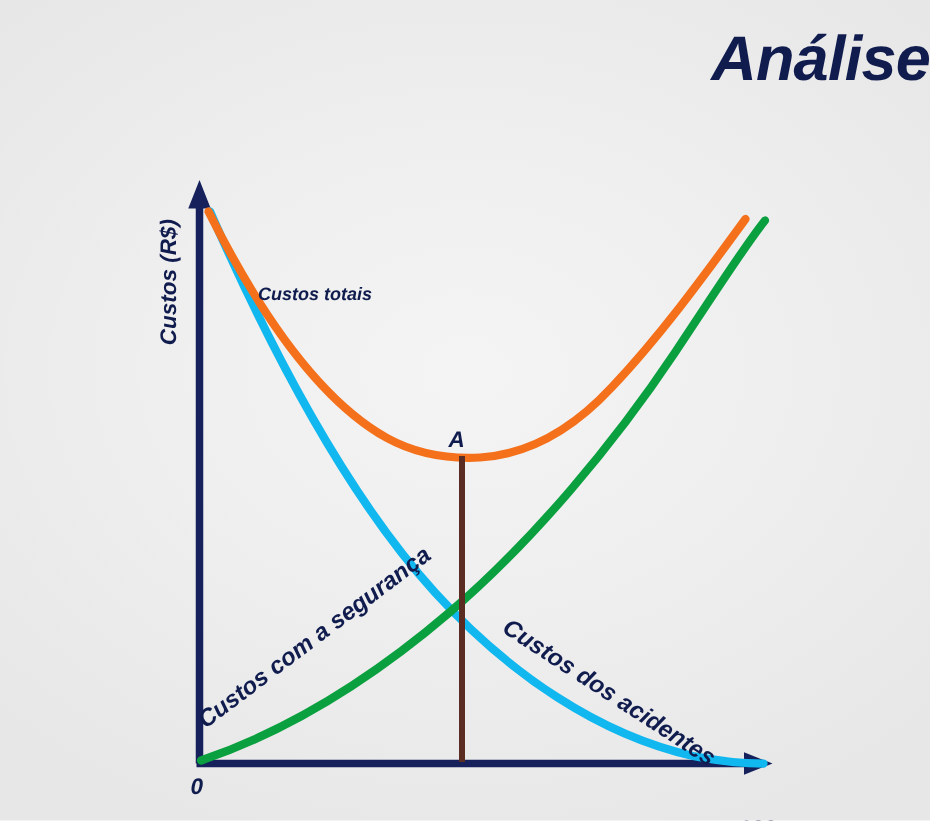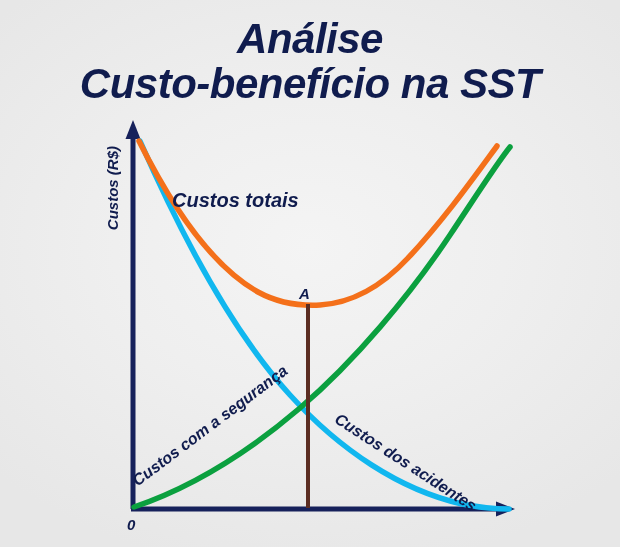--- a/index.html
+++ b/index.html
@@ -18,21 +18,21 @@
     width: 620px;
     height: 547px;
   }
 
   
   .title-block {
     position: absolute;
     top: 16px;
     left: 0;
     width: 620px;
-    text-align: center;
+    text-align: right;
     color: #101c4e;
     font-weight: bold;
     font-style: italic;
     font-size: 42px;
     line-height: 45px;
     letter-spacing: -0.5px;
   }
   .title-line {
     display: block;
     white-space: nowrap;
@@ -92,21 +92,21 @@
     font-size: 15px;
   }
   #x-tick-hundred {
     left: 492px;
     top: 544px;
     font-size: 15px;
   }
   #label-total {
     left: 172px;
     top: 189px;
-    font-size: 20px;
+    font-size: 12px;
     font-style: italic;
   }
   #label-point-a {
     left: 299px;
     top: 285px;
     font-size: 15px;
   }
   #label-safety {
     left: 140px;
     top: 472px;
@@ -122,21 +122,20 @@
     transform: rotate(33deg);
   }
 </style>
 </head>
 <body>
 
 <div id="stage">
 
   <div class="title-block">
     <span class="title-line">Análise</span>
-    <span class="title-line">Custo-benefício na SST</span>
   </div>
 
   <svg id="chart-svg" width="620" height="547" viewBox="0 0 620 547">
 
     <line class="axis-line" x1="133" y1="134" x2="133" y2="509"></line>
     <polygon class="arrow-fill" points="133,120 125.5,139 140.5,139"></polygon>
 
     <line class="axis-line" x1="131" y1="509" x2="500" y2="509"></line>
     <polygon class="arrow-fill" points="515,509 496,501.5 496,516.5"></polygon>
 

